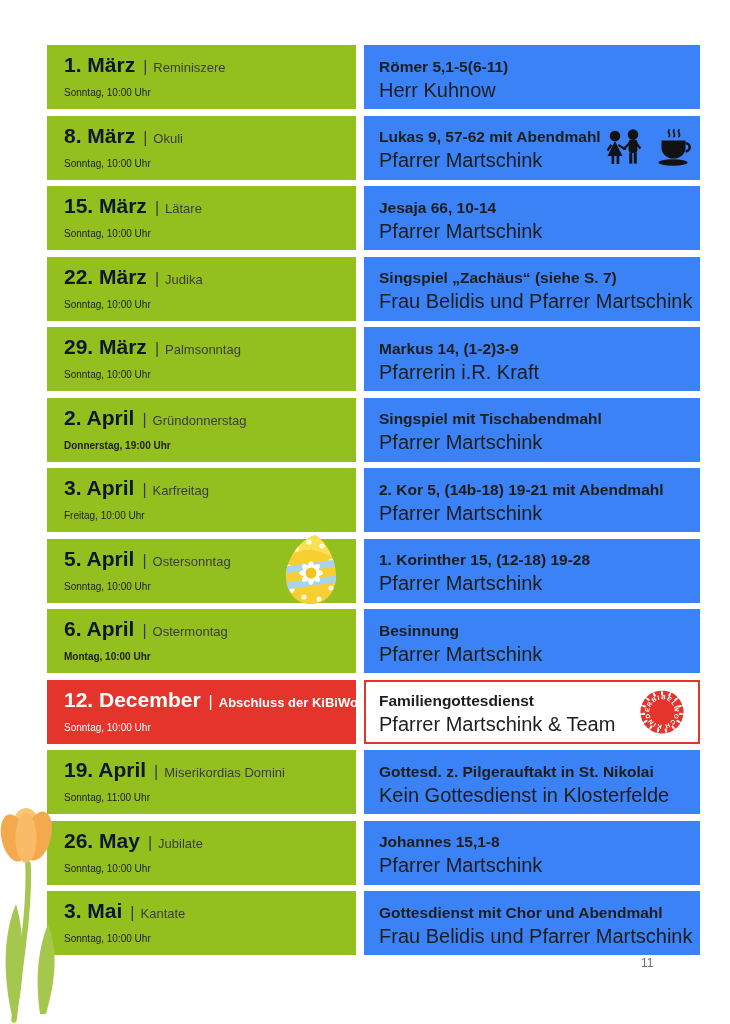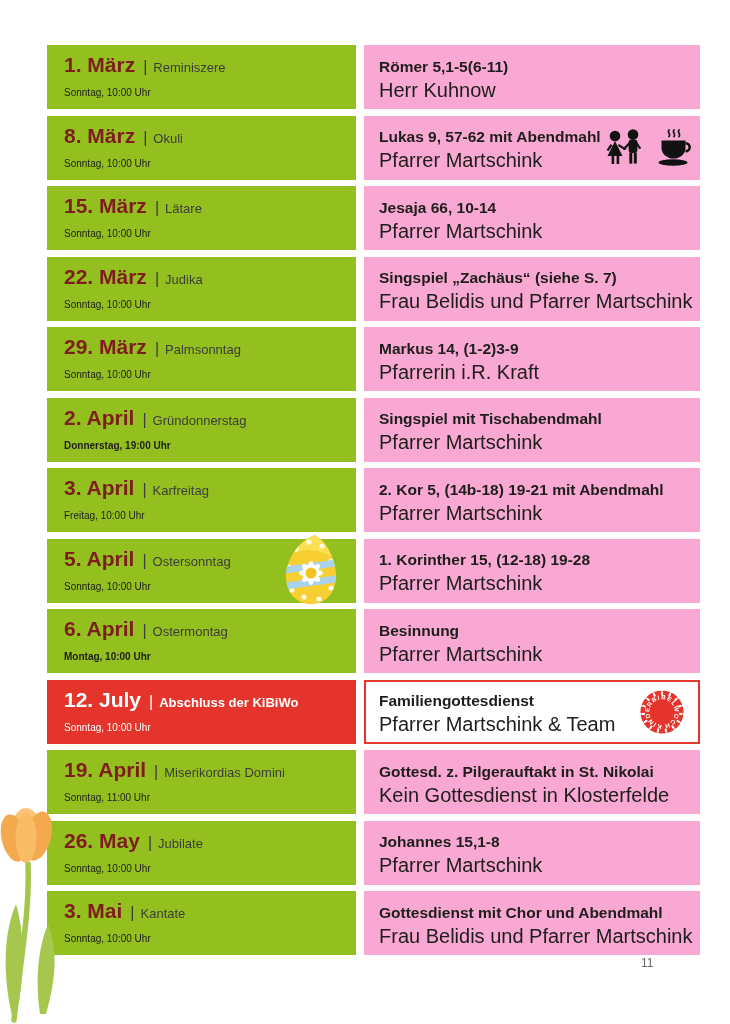--- a/index.html
+++ b/index.html
@@ -10,24 +10,24 @@
   .schedule{
     position:absolute;left:47px;top:45px;width:653px;
     display:flex;flex-direction:column;row-gap:6.5px;
   }
   .row{display:flex;column-gap:8px;height:64px;position:relative;}
   .cell{box-sizing:border-box;display:flex;flex-direction:column;justify-content:center;}
   .cell-left{
     width:309px;background:#93c01f;padding:2px 4px 0 17px;position:relative;
   }
   .cell-right{
-    flex:1;background:#f9a8d4;padding:2px 4px 0 15px;position:relative;
+    flex:1;background:#3b82f6;padding:2px 4px 0 15px;position:relative;
   }
   .l1{line-height:25px;white-space:nowrap;}
-  .date{font-size:21px;font-weight:700;color:#7f1d1d;}
+  .date{font-size:21px;font-weight:700;color:#0f172a;}
   .sep{font-size:16px;font-weight:400;margin:0 6px 0 8px;color:#3c3c3b;}
   .label{font-size:13px;font-weight:400;color:#3c3c3b;}
   .time{font-size:10px;line-height:22px;margin-top:2px;}
   .time-bold .time{font-weight:700;}
   .d1{font-size:15.5px;font-weight:700;line-height:22px;}
   .d2{font-size:20px;line-height:22px;margin-top:1px;}
   
   .row.red .cell-left{background:#e5342c;}
   .row.red .date,.row.red .sep,.row.red .label,.row.red .time{color:#ffffff;}
   .row.red .label{font-weight:700;}
@@ -222,21 +222,21 @@
     </div>
     <div class="cell cell-right">
       <div class="d1">Besinnung</div>
       <div class="d2">Pfarrer Martschink</div>
     </div>
   </div>
 
   <div class="row red">
     <div class="cell cell-left">
       <div class="l1">
-        <span class="date">12. July</span><span class="sep">|</span><span class="label">Abschluss der KiBiWo</span>
+        <span class="date">12. December</span><span class="sep">|</span><span class="label">Abschluss der KiBiWo</span>
       </div>
       <div class="time">Sonntag, 10:00 Uhr</div>
     </div>
     <div class="cell cell-right">
       <div class="d1">Familiengottesdienst</div>
       <div class="d2">Pfarrer Martschink &amp; Team</div>
       <div class="stamp-wrap">
         <svg width="60" height="60" viewBox="0 0 64 64">
           <circle cx="32" cy="32" r="23" fill="#e5342c"></circle>
           <g id="figs">

